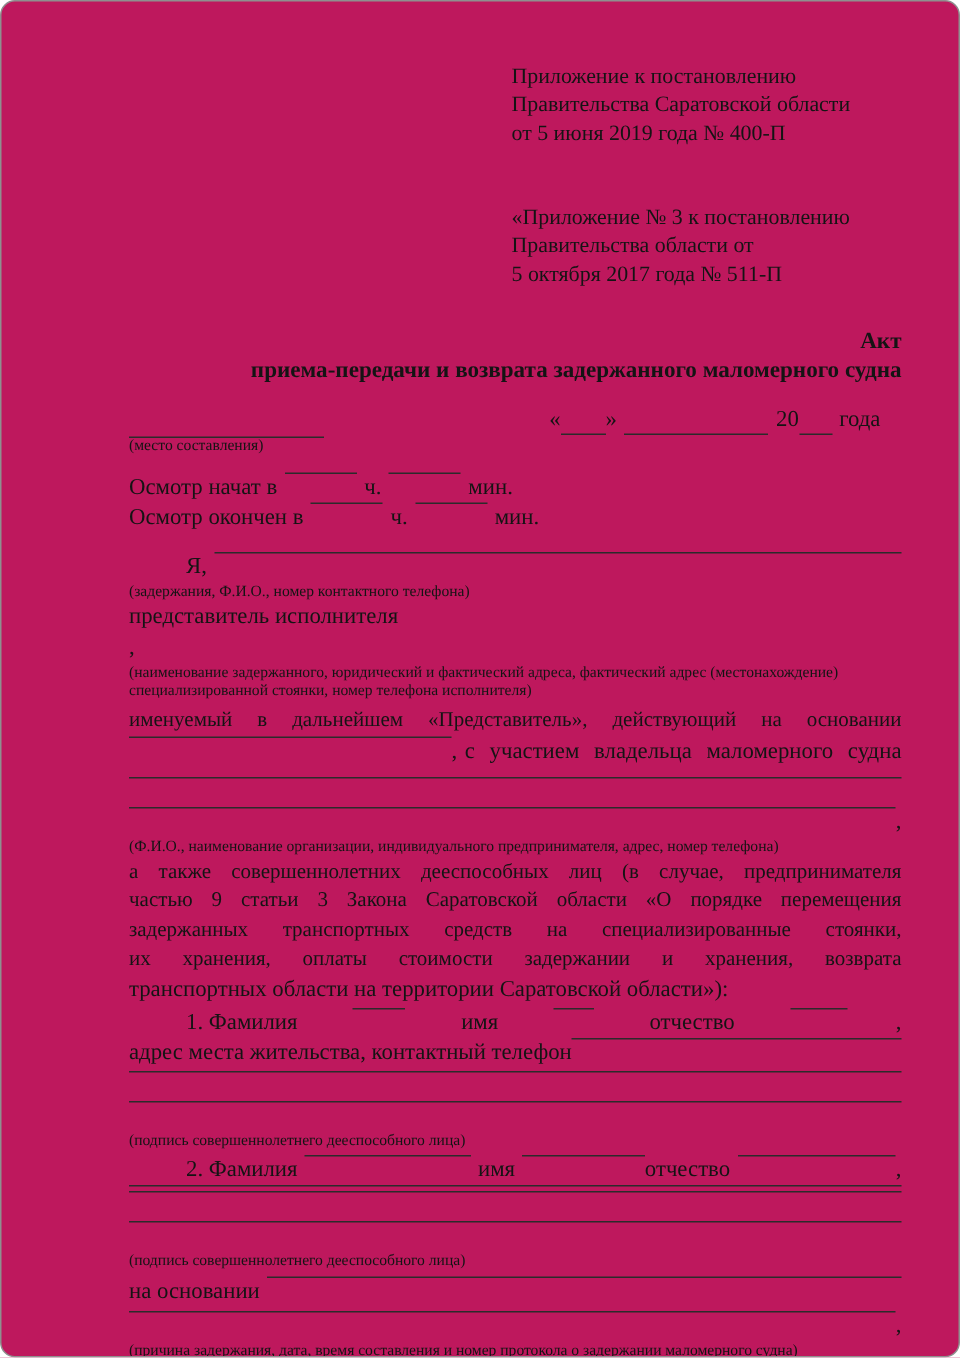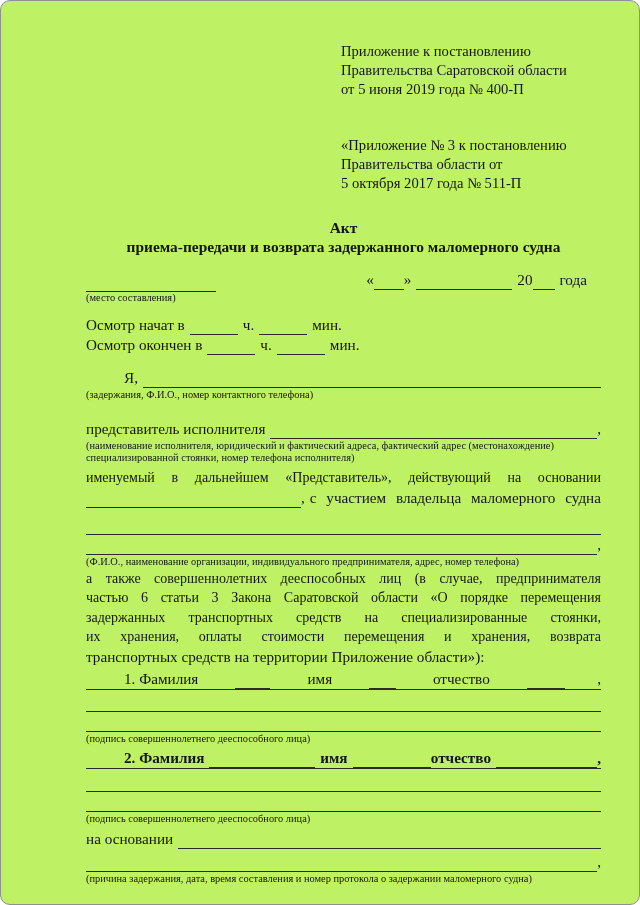--- a/index.html
+++ b/index.html
@@ -1,35 +1,35 @@
 <!DOCTYPE html>
 <html><head>
 <meta charset="utf-8">
 <style>
   * { box-sizing: border-box; }
   html, body { margin: 0; padding: 0; background: #ffffff; }
   .page {
     position: relative;
     width: 640px; height: 905px;
-    background: #bef264;
+    background: #be185d;
     border: 1px solid #8f8f8f;
     border-radius: 10px;
     overflow: hidden;
     font-family: "Liberation Serif", serif;
     color: #141414;
   }
   .body { padding: 0 38px 0 85px; }
 
   .appendix { margin-left: 255px; font-size: 14.6px; line-height: 19px; }
   .a1 { padding-top: 41px; }
   .a2 { margin-top: 37px; }
 
-  .title { text-align: center; font-weight: bold; font-size: 15.4px; line-height: 19px; margin-top: 25px; }
+  .title { text-align: right; font-weight: bold; font-size: 15.4px; line-height: 19px; margin-top: 25px; }
 
-  .row { display: flex; align-items: flex-end; font-size: 15.2px; line-height: 20px; }
+  .row { display: flex; align-items: flex-start; font-size: 15.2px; line-height: 20px; }
   .fill { border-bottom: 1px solid #2b2b2b; }
   .grow { flex: 1 1 auto; } .gr { margin-right: 5px; }
 
   .caption { font-size: 10.4px; line-height: 12px; text-align: left; white-space: nowrap; }
 
   .pd-row { display: flex; margin-top: 14px; align-items: flex-start; }
   .place-block { width: 130px; margin-top: 7px; }
   .place-line { height: 15px; border-bottom: 1px solid #2b2b2b; }
   .date-block { margin-left: auto; margin-right: 14px; display: flex; align-items: flex-end; font-size: 15.2px; line-height: 20px; }
   .f-day { width: 30px; } .f-month { width: 96px; } .f-year { width: 22px; }
@@ -100,72 +100,73 @@
       <span class="fill f-time gr"></span>
       <span>мин.</span>
     </div>
 
     <div class="row indent" style="margin-top:13px;">
       <span class="gr">Я,</span>
       <span class="fill grow"></span>
     </div>
     <div class="caption cap-gap">(задержания, Ф.И.О., номер контактного телефона)</div>
 
-    <div class="row" style="margin-top:18px;">
+    <div class="row" style="margin-top:0;flex-direction:column;">
       <span class="gr">представитель исполнителя</span>
       <span class="fill grow"></span>
       <span>,</span>
     </div>
-    <div class="caption cap-gap">(наименование исполнителя, юридический и фактический адреса, фактический адрес (местонахождение)</div>
+    <div class="caption cap-gap">(наименование задержанного, юридический и фактический адреса, фактический адрес (местонахождение)</div>
     <div class="caption">специализированной стоянки, номер телефона исполнителя)</div>
 
     <div class="just" style="margin-top:4px;">именуемый в дальнейшем «Представитель», действующий на основании</div>
     <div class="row">
       <span class="fill" style="width:215px;"></span>
       <span class="gr">,</span>
       <span class="stretch-text">с участием владельца маломерного судна</span>
     </div>
     <div class="row blank-row" style="margin-top:7px;">
       <span class="fill grow"></span>
     </div>
     <div class="row blank-row">
       <span class="fill grow"></span>
       <span>,</span>
     </div>
     <div class="caption cap-gap">(Ф.И.О., наименование организации, индивидуального предпринимателя, адрес, номер телефона)</div>
 
     <div style="margin-top:1px;">
       <div class="just">а также совершеннолетних дееспособных лиц (в случае, предпринимателя</div>
-      <div class="just">частью 6 статьи 3 Закона Саратовской области «О порядке перемещения</div>
+      <div class="just">частью 9 статьи 3 Закона Саратовской области «О порядке перемещения</div>
       <div class="just">задержанных транспортных средств на специализированные стоянки,</div>
-      <div class="just">их хранения, оплаты стоимости перемещения и хранения, возврата</div>
-      <div class="plain">транспортных средств на территории Приложение области»):</div>
+      <div class="just">их хранения, оплаты стоимости задержании и хранения, возврата</div>
+      <div class="plain">транспортных области на территории Саратовской области»):</div>
     </div>
 
     <div class="row indent" style="margin-top:3px;gap:32px;">
       <span class="gr">1. Фамилия</span>
       <span class="fill gr" style="flex:1.05;"></span>
       <span class="gr">имя</span>
       <span class="fill gr" style="flex:0.8;"></span>
       <span class="gr">отчество</span>
       <span class="fill" style="flex:1.15;"></span>
       <span>,</span>
     </div>
     <div class="row">
+      <span>адрес места жительства, контактный телефон</span>
       <span class="fill grow"></span>
     </div>
     <div class="row blank-row" style="margin-top:2px;">
       <span class="fill grow"></span>
     </div>
     <div class="row blank-row">
       <span class="fill grow"></span>
     </div>
     <div class="caption cap-gap">(подпись совершеннолетнего дееспособного лица)</div>
 
-    <div class="row indent" style="margin-top:3px;font-weight:bold;">
+    <div class="row indent" style="margin-top:3px;">
       <span class="gr">2. Фамилия</span>
       <span class="fill gr" style="flex:1.15;"></span>
       <span class="gr">имя</span>
       <span class="fill" style="flex:0.85;"></span>
       <span class="gr">отчество</span>
       <span class="fill" style="flex:1.1;"></span>
       <span>,</span>
     </div>
     <div class="row">
       <span class="fill grow"></span>

